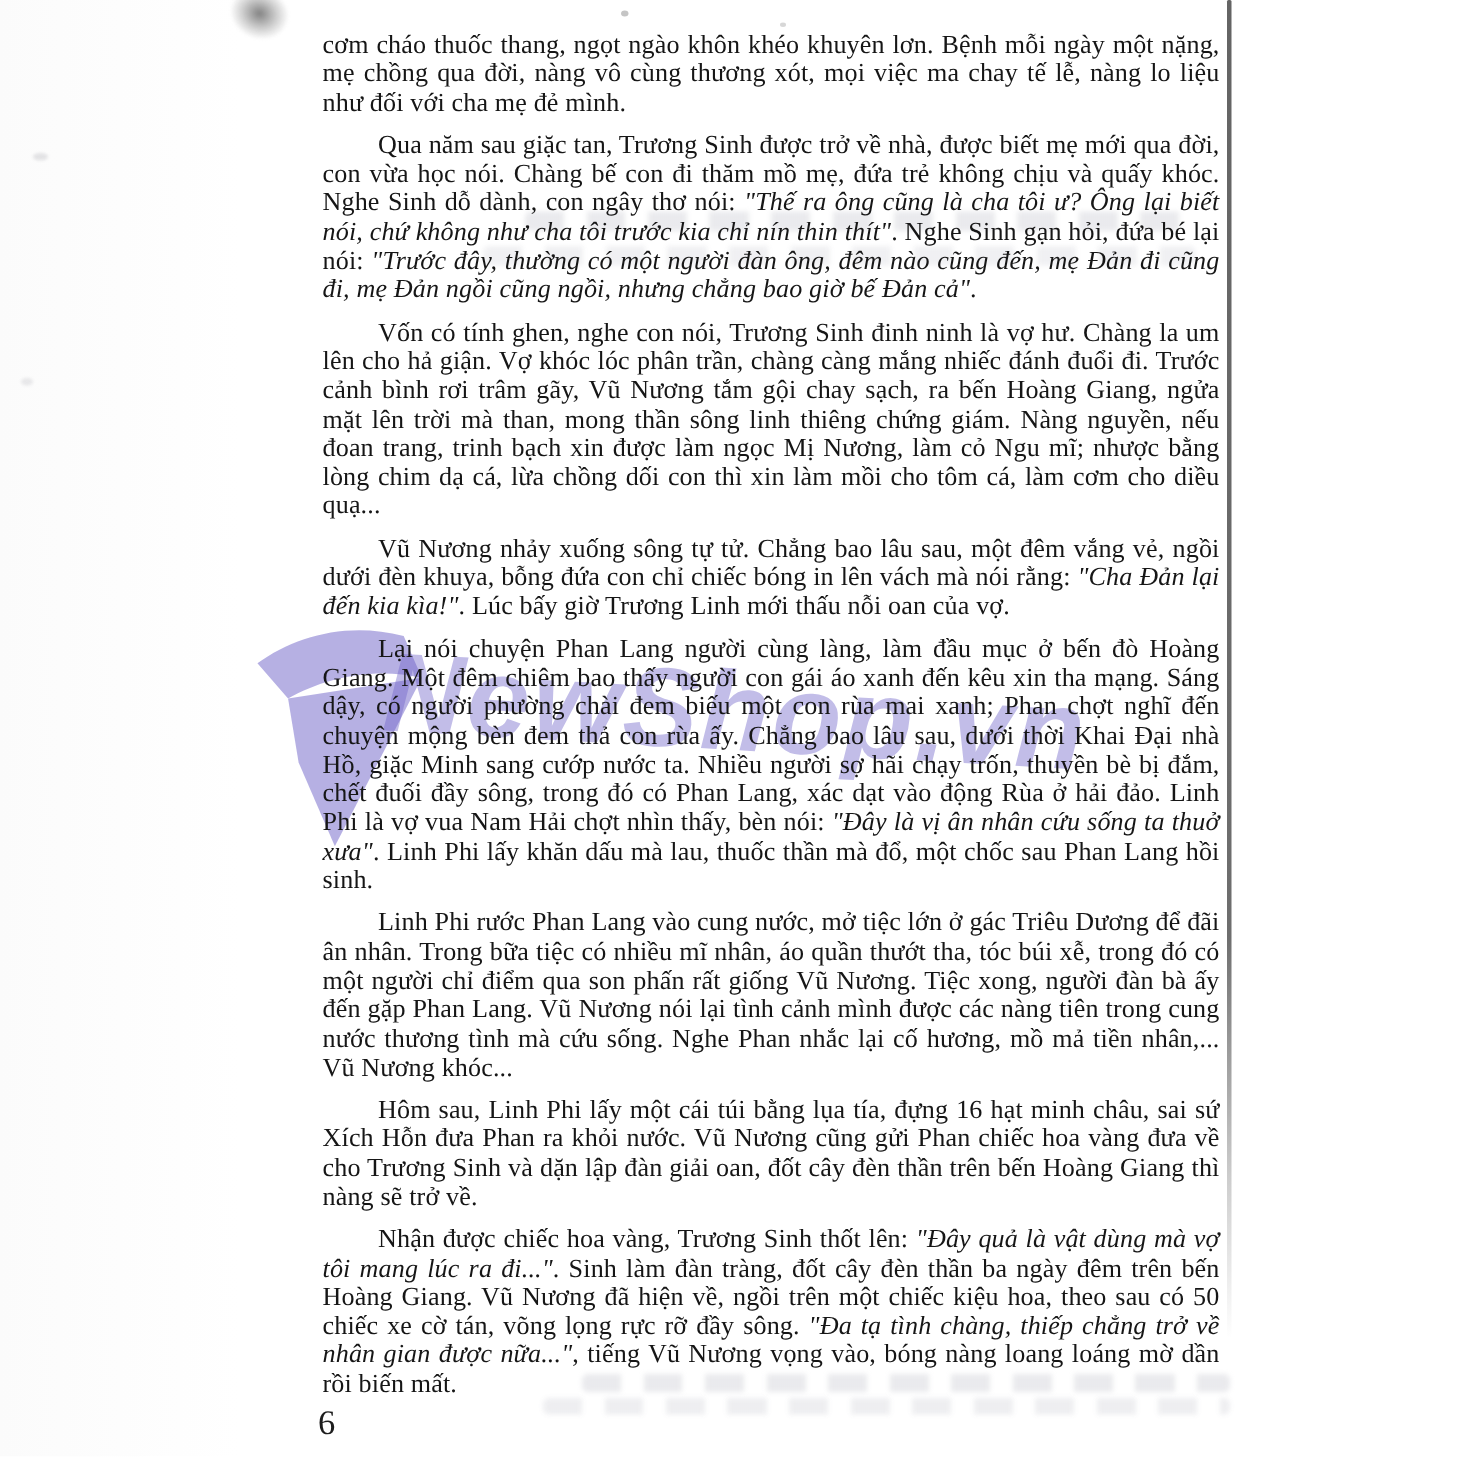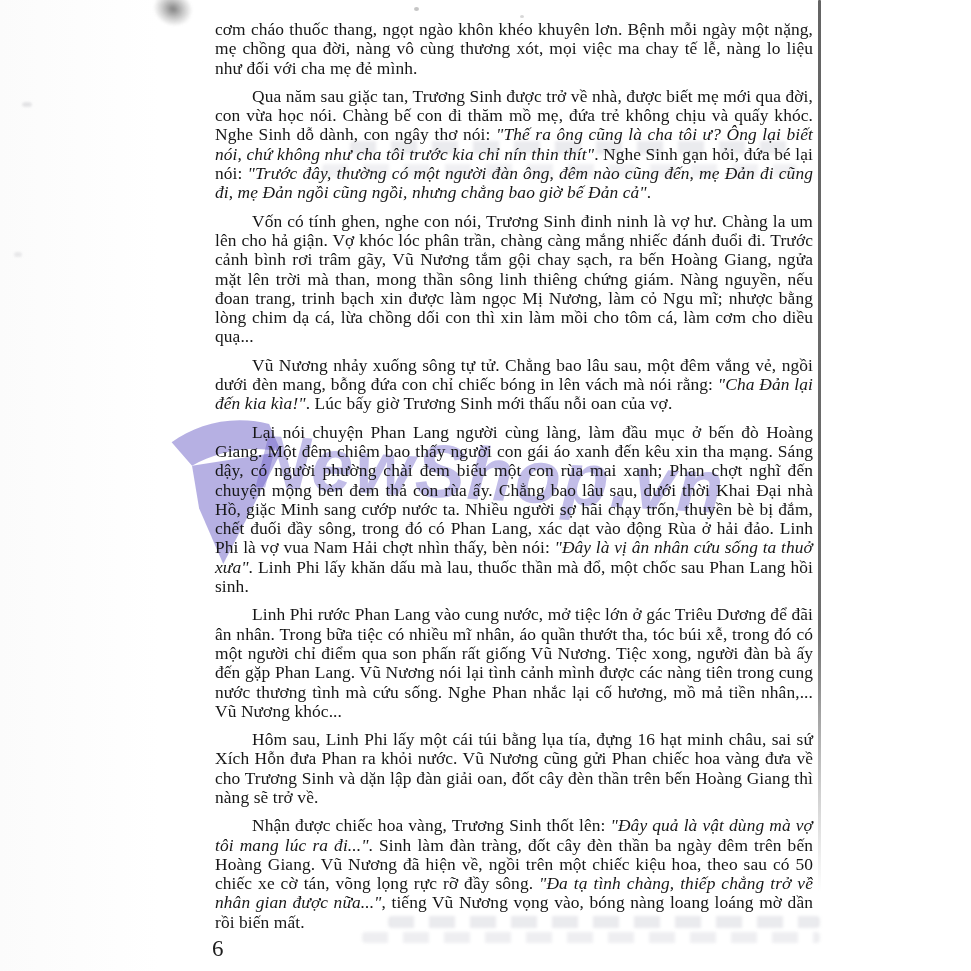--- a/index.html
+++ b/index.html
@@ -83,21 +83,21 @@
 
 <div class="ghost g1"></div>
 <div class="ghost g2"></div>
 <div class="ghost g3"></div>
 <div class="ghost g4"></div>
 
 <div class="story">
     <p class="para"><span class="">cơm cháo thuốc thang, ngọt ngào khôn khéo khuyên lơn. Bệnh mỗi ngày một nặng, mẹ chồng qua đời, nàng vô cùng thương xót, mọi việc ma chay tế lễ, nàng lo liệu như đối với cha mẹ đẻ mình.</span></p>
     <p class="para indent"><span class="">Qua năm sau giặc tan, Trương Sinh được trở về nhà, được biết mẹ mới qua đời, con vừa học nói. Chàng bế con đi thăm mồ mẹ, đứa trẻ không chịu và quấy khóc. Nghe Sinh dỗ dành, con ngây thơ nói: </span><span class="it">"Thế ra ông cũng là cha tôi ư? Ông lại biết nói, chứ không như cha tôi trước kia chỉ nín thin thít"</span><span class="">. Nghe Sinh gạn hỏi, đứa bé lại nói: </span><span class="it">"Trước đây, thường có một người đàn ông, đêm nào cũng đến, mẹ Đản đi cũng đi, mẹ Đản ngồi cũng ngồi, nhưng chẳng bao giờ bế Đản cả"</span><span class="">.</span></p>
     <p class="para indent"><span class="">Vốn có tính ghen, nghe con nói, Trương Sinh đinh ninh là vợ hư. Chàng la um lên cho hả giận. Vợ khóc lóc phân trần, chàng càng mắng nhiếc đánh đuổi đi. Trước cảnh bình rơi trâm gãy, Vũ Nương tắm gội chay sạch, ra bến Hoàng Giang, ngửa mặt lên trời mà than, mong thần sông linh thiêng chứng giám. Nàng nguyền, nếu đoan trang, trinh bạch xin được làm ngọc Mị Nương, làm cỏ Ngu mĩ; nhược bằng lòng chim dạ cá, lừa chồng dối con thì xin làm mồi cho tôm cá, làm cơm cho diều quạ...</span></p>
-    <p class="para indent"><span class="">Vũ Nương nhảy xuống sông tự tử. Chẳng bao lâu sau, một đêm vắng vẻ, ngồi dưới đèn mang, bỗng đứa con chỉ chiếc bóng in lên vách mà nói rằng: </span><span class="it">"Cha Đản lại đến kia kìa!"</span><span class="">. Lúc bấy giờ Trương Sinh mới thấu nỗi oan của vợ.</span></p>
+    <p class="para indent"><span class="">Vũ Nương nhảy xuống sông tự tử. Chẳng bao lâu sau, một đêm vắng vẻ, ngồi dưới đèn khuya, bỗng đứa con chỉ chiếc bóng in lên vách mà nói rằng: </span><span class="it">"Cha Đản lại đến kia kìa!"</span><span class="">. Lúc bấy giờ Trương Linh mới thấu nỗi oan của vợ.</span></p>
     <p class="para indent"><span class="">Lại nói chuyện Phan Lang người cùng làng, làm đầu mục ở bến đò Hoàng Giang. Một đêm chiêm bao thấy người con gái áo xanh đến kêu xin tha mạng. Sáng dậy, có người phường chài đem biếu một con rùa mai xanh; Phan chợt nghĩ đến chuyện mộng bèn đem thả con rùa ấy. Chẳng bao lâu sau, dưới thời Khai Đại nhà Hồ, giặc Minh sang cướp nước ta. Nhiều người sợ hãi chạy trốn, thuyền bè bị đắm, chết đuối đầy sông, trong đó có Phan Lang, xác dạt vào động Rùa ở hải đảo. Linh Phi là vợ vua Nam Hải chợt nhìn thấy, bèn nói: </span><span class="it">"Đây là vị ân nhân cứu sống ta thuở xưa"</span><span class="">. Linh Phi lấy khăn dấu mà lau, thuốc thần mà đổ, một chốc sau Phan Lang hồi sinh.</span></p>
     <p class="para indent"><span class="">Linh Phi rước Phan Lang vào cung nước, mở tiệc lớn ở gác Triêu Dương để đãi ân nhân. Trong bữa tiệc có nhiều mĩ nhân, áo quần thướt tha, tóc búi xễ, trong đó có một người chỉ điểm qua son phấn rất giống Vũ Nương. Tiệc xong, người đàn bà ấy đến gặp Phan Lang. Vũ Nương nói lại tình cảnh mình được các nàng tiên trong cung nước thương tình mà cứu sống. Nghe Phan nhắc lại cố hương, mồ mả tiền nhân,... Vũ Nương khóc...</span></p>
     <p class="para indent"><span class="">Hôm sau, Linh Phi lấy một cái túi bằng lụa tía, đựng 16 hạt minh châu, sai sứ Xích Hỗn đưa Phan ra khỏi nước. Vũ Nương cũng gửi Phan chiếc hoa vàng đưa về cho Trương Sinh và dặn lập đàn giải oan, đốt cây đèn thần trên bến Hoàng Giang thì nàng sẽ trở về.</span></p>
     <p class="para indent"><span class="">Nhận được chiếc hoa vàng, Trương Sinh thốt lên: </span><span class="it">"Đây quả là vật dùng mà vợ tôi mang lúc ra đi..."</span><span class="">. Sinh làm đàn tràng, đốt cây đèn thần ba ngày đêm trên bến Hoàng Giang. Vũ Nương đã hiện về, ngồi trên một chiếc kiệu hoa, theo sau có 50 chiếc xe cờ tán, võng lọng rực rỡ đầy sông. </span><span class="it">"Đa tạ tình chàng, thiếp chẳng trở về nhân gian được nữa..."</span><span class="">, tiếng Vũ Nương vọng vào, bóng nàng loang loáng mờ dần rồi biến mất.</span></p>
   </div>
 
 <div class="binding-line"></div>
 <div class="smudge-top"></div>
 <div class="speck s1"></div>
 <div class="speck s2"></div>

